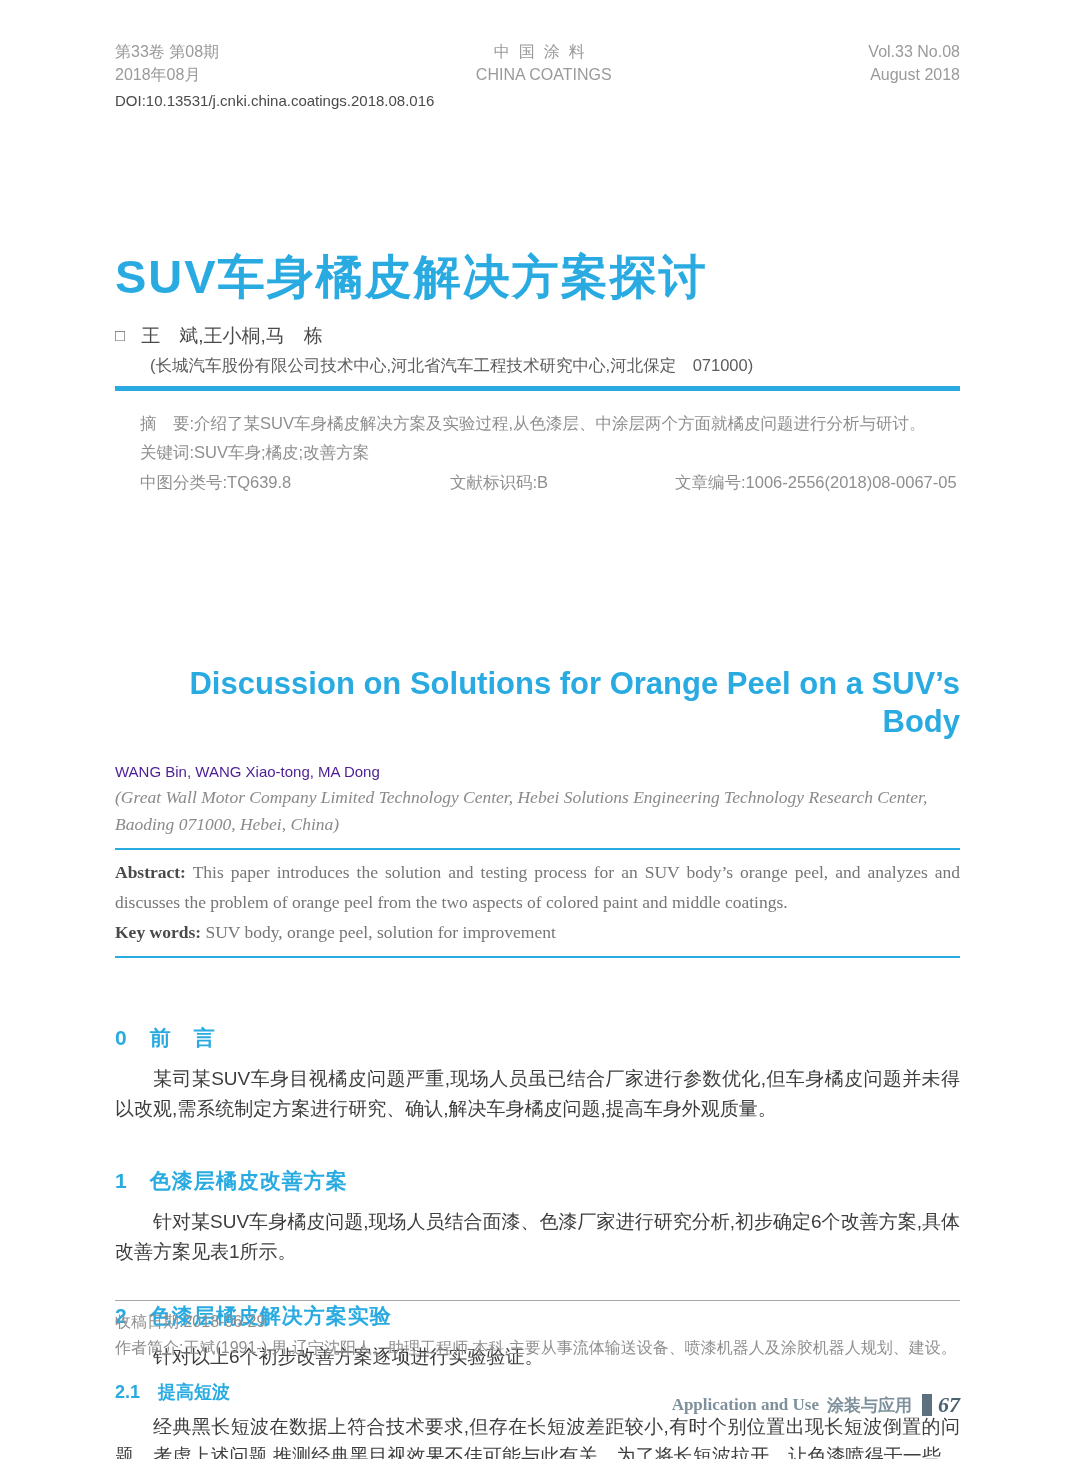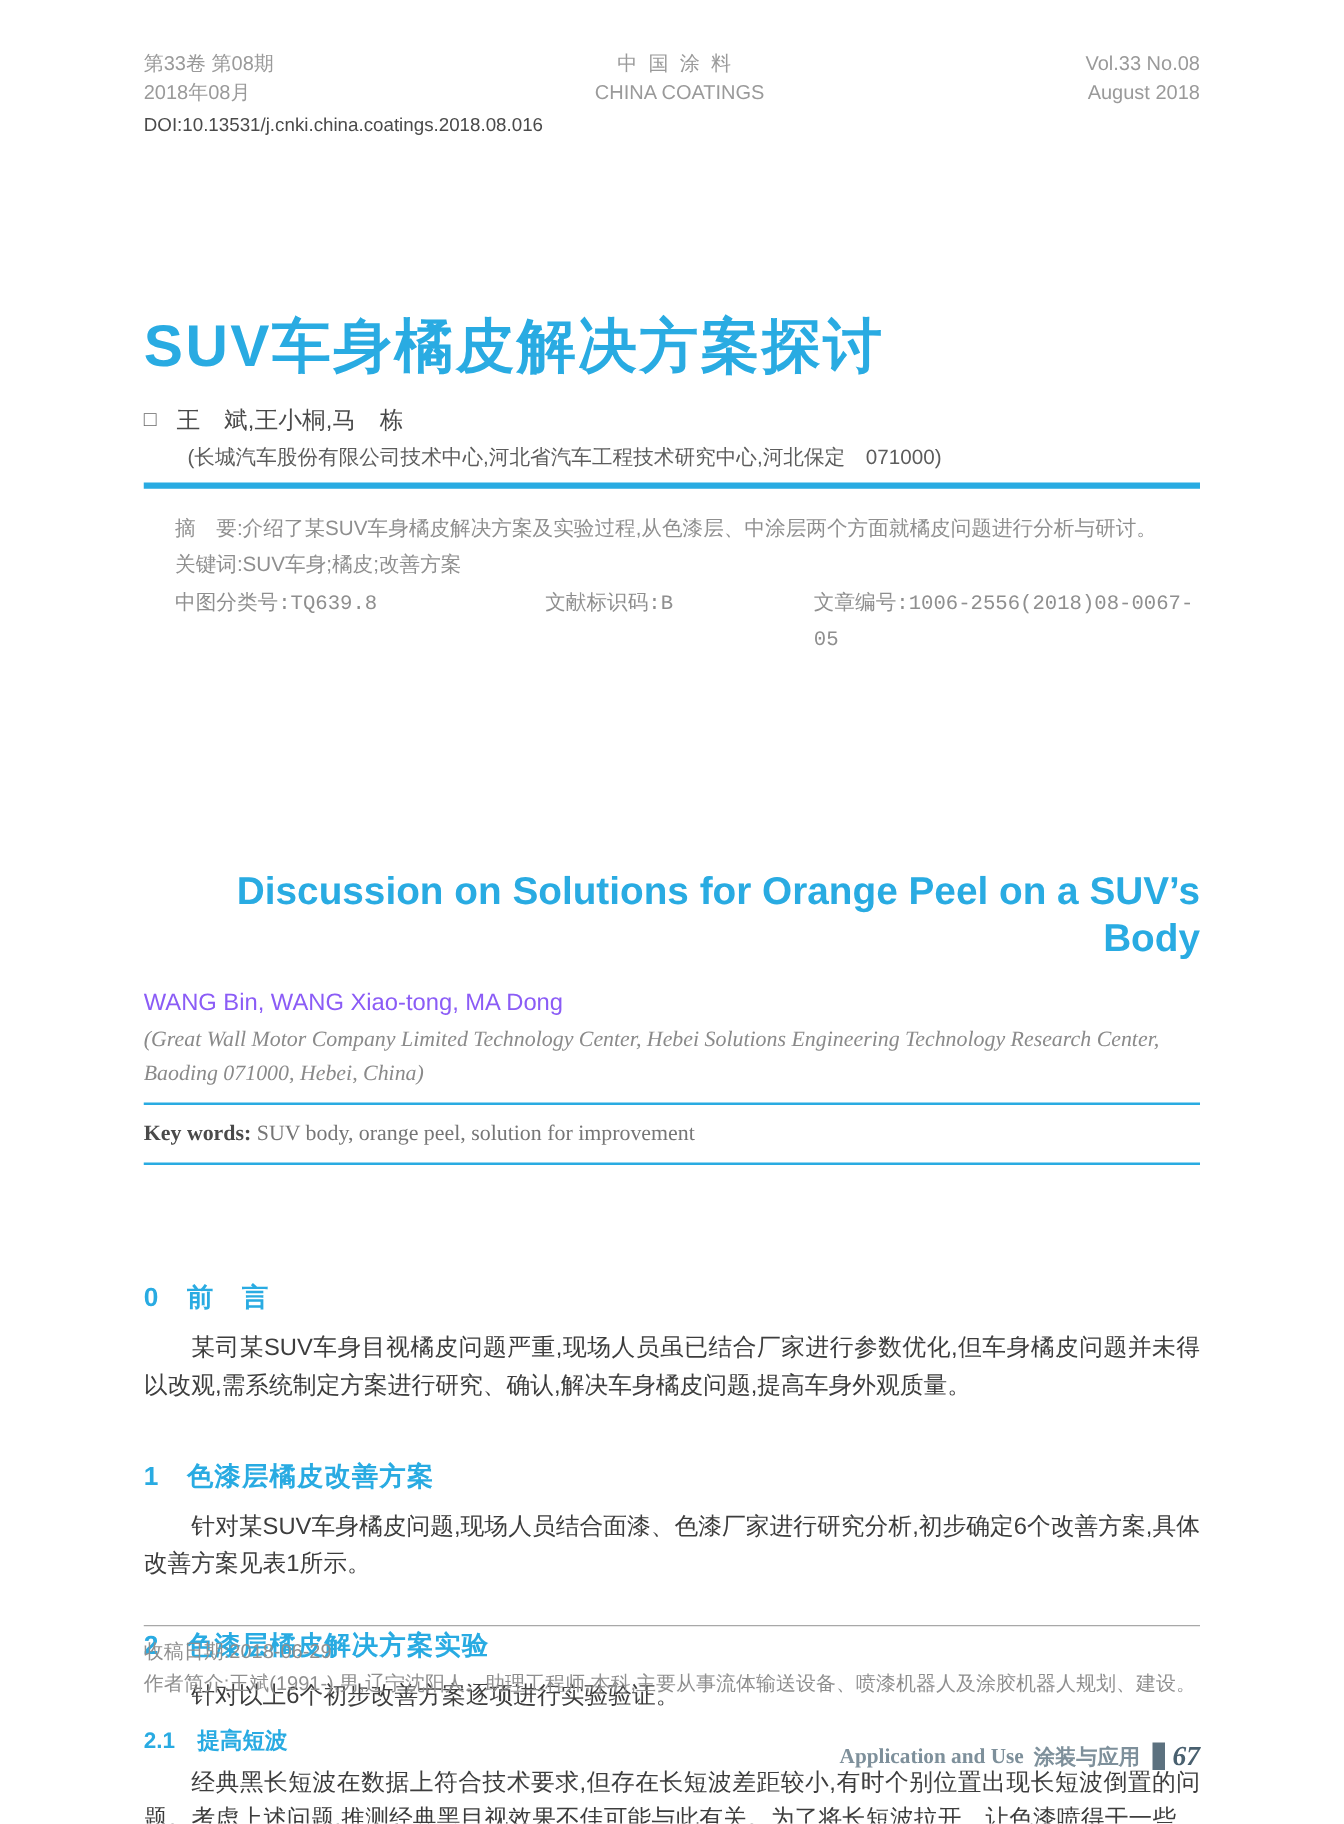--- a/index.html
+++ b/index.html
@@ -18,27 +18,27 @@
   .cn-title{margin:140px 0 0 0;font-size:47px;font-weight:bold;color:#29abe2;letter-spacing:2px;line-height:56px;}
   .authors-cn{margin-top:18px;font-size:19px;color:#4a4a4a;display:flex;align-items:center;}
   .sq{margin-right:16px;color:#6a6a6a;font-size:17px;}
   .affil-cn{margin-top:6px;padding-left:35px;font-size:16.5px;color:#5c5c5c;}
   .rule{width:100%;background:#29abe2;}
   .rule.thick{height:5px;margin-top:9px;}
   .rule.thin{height:2px;}
 
   
   .cn-abs{margin-top:18px;padding-left:25px;font-size:16.5px;color:#8f8f8f;line-height:29px;}
-  .clc-row{display:flex;margin-top:1px;font-family:Liberation Mono, monospace;}
+  .clc-row{display:flex;margin-top:1px;}
   .clc-row span:nth-child(1){width:310px;}
   .clc-row span:nth-child(2){width:225px;}
 
   
   .en-title{margin:168px 0 0 0;font-size:31px;font-weight:bold;color:#29abe2;line-height:38px;text-align:right;}
-  .en-authors{margin-top:22px;font-size:19px;color:#8b5cf6;}
+  .en-authors{margin-top:22px;font-size:15px;color:#4c1d95;}
   .en-affil{margin-top:4px;font-family:"Liberation Serif",serif;font-style:italic;font-size:17.5px;color:#8a8a8a;line-height:27px;}
   .rule.mt10{margin-top:10px;}
   .en-abs{font-family:"Liberation Serif",serif;font-size:17.5px;color:#767676;line-height:30px;padding:7px 0 9px 0;}
   .en-abs p{margin:0;text-align:justify;}
   .en-abs b{color:#4a4a4a;}
 
   
   .columns{position:absolute;left:115px;right:115px;top:1024px;display:flex;gap:36px;flex-direction:column;}
   .col{flex:1;min-width:0;}
   .sec{font-size:21px;color:#29abe2;font-weight:bold;margin:0 0 12px 0;letter-spacing:1px;}
@@ -100,20 +100,21 @@
     </div>
   </div>
 
   <h2 class="en-title">Discussion on Solutions for Orange Peel on a SUV’s Body</h2>
   <div class="en-authors">WANG Bin, WANG Xiao-tong, MA Dong</div>
   <div class="en-affil">(Great Wall Motor Company Limited Technology Center, Hebei Solutions Engineering Technology Research Center, Baoding 071000, Hebei, China)</div>
 
   <div class="rule thin mt10"></div>
 
   <div class="en-abs">
+    <p><b>Abstract:</b> <span>This paper introduces the solution and testing process for an SUV body’s orange peel, and analyzes and discusses the problem of orange peel from the two aspects of colored paint and middle coatings.</span></p>
     <p><b>Key words:</b> <span>SUV body, orange peel, solution for improvement</span></p>
   </div>
 
   <div class="rule thin"></div>
 
   <div class="columns">
     <div class="col">
       <h3 class="sec">0　前　言</h3>
       <p class="body-p">某司某SUV车身目视橘皮问题严重,现场人员虽已结合厂家进行参数优化,但车身橘皮问题并未得以改观,需系统制定方案进行研究、确认,解决车身橘皮问题,提高车身外观质量。</p>
       <h3 class="sec mt">1　色漆层橘皮改善方案</h3>

